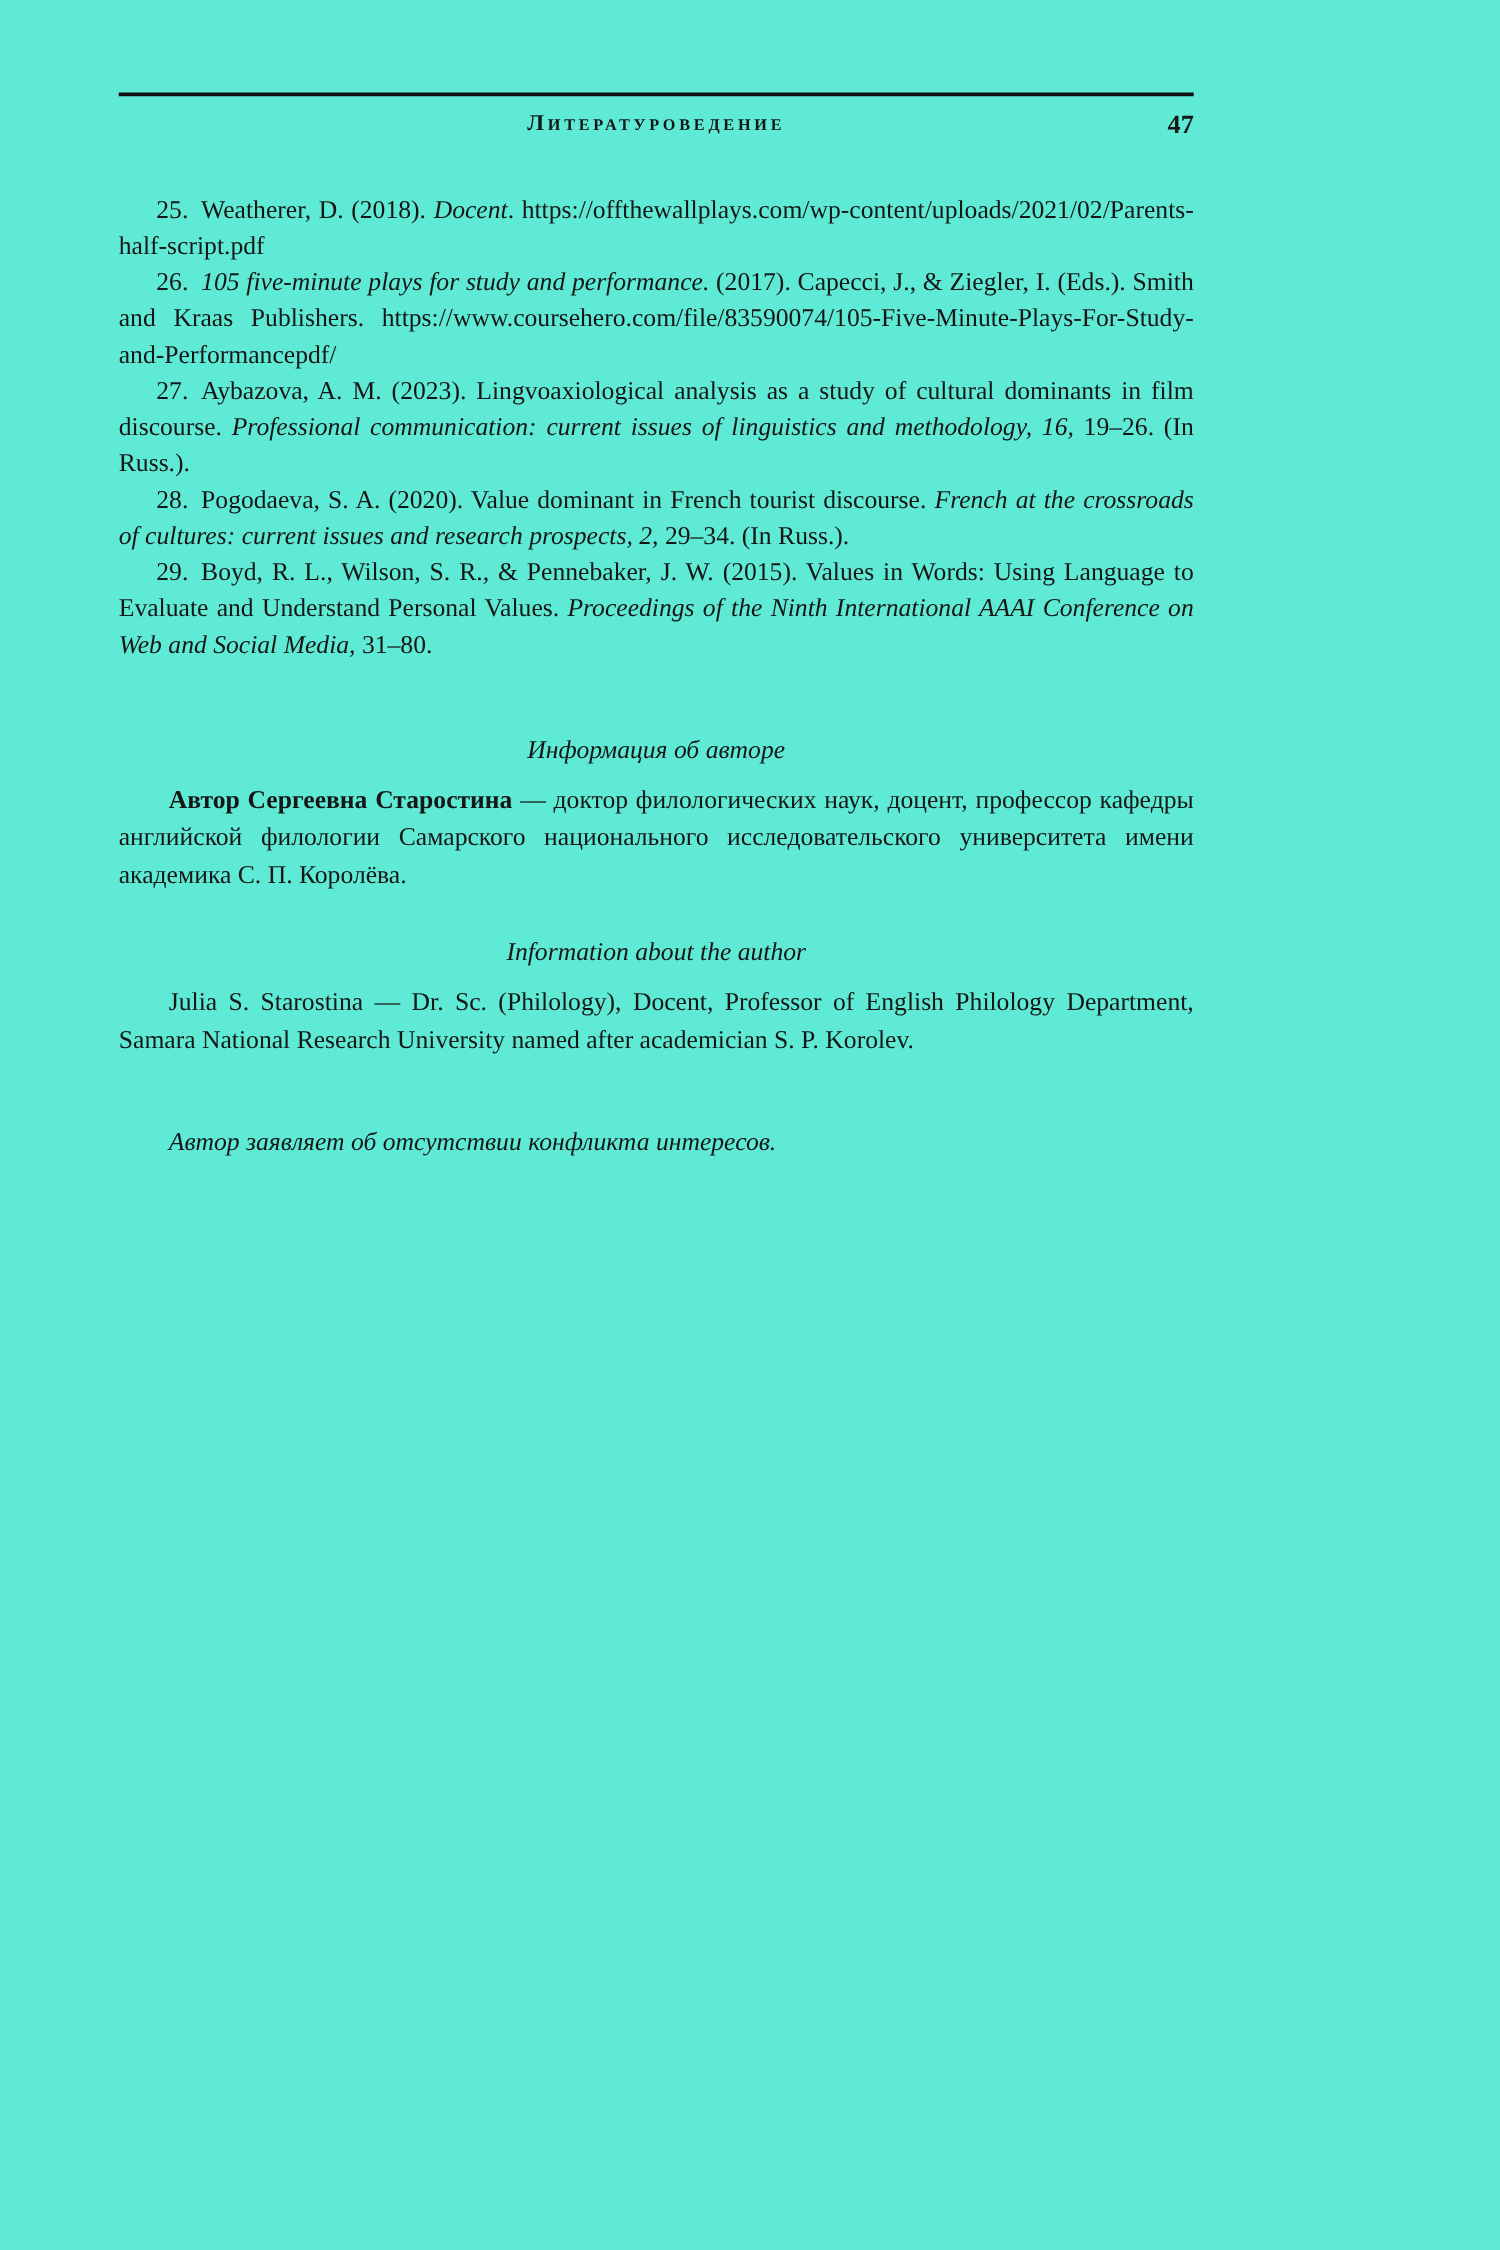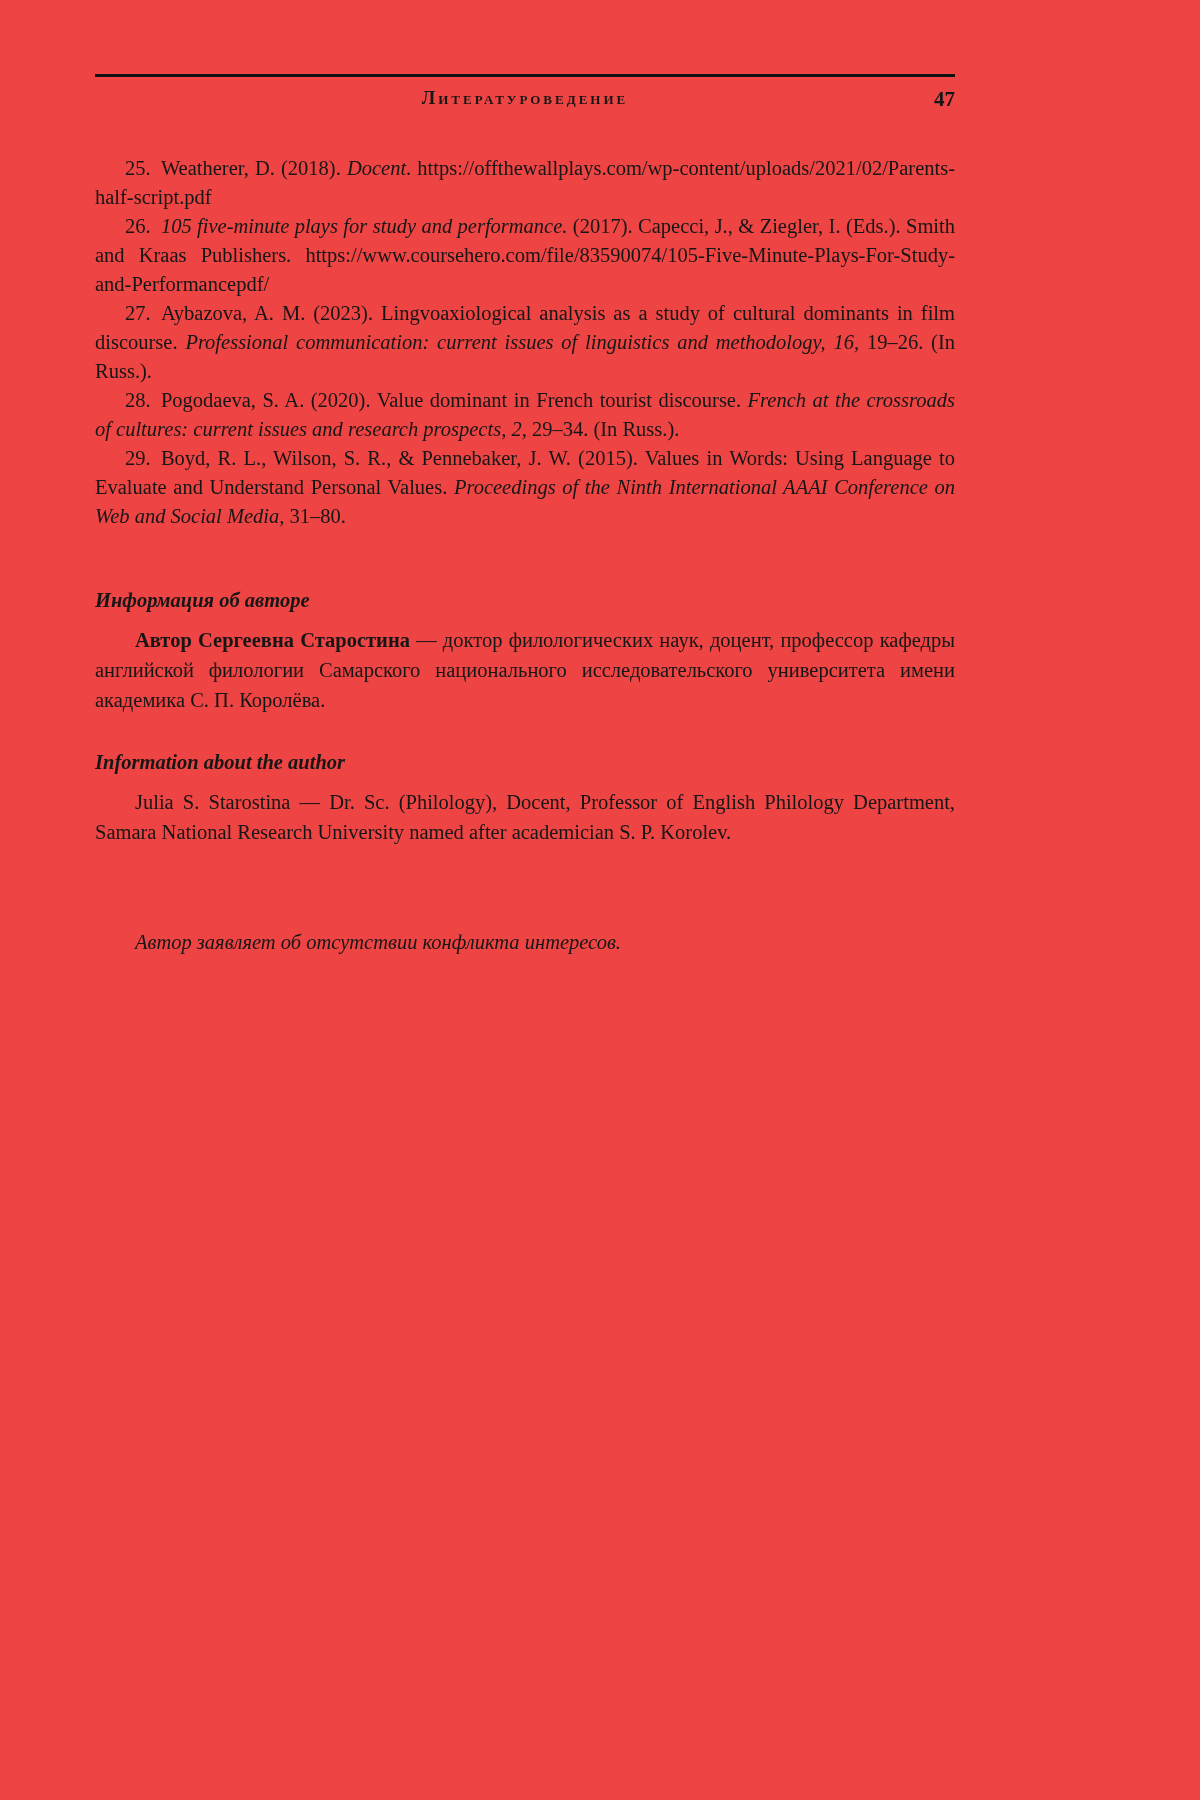--- a/index.html
+++ b/index.html
@@ -4,21 +4,21 @@
 <style>
   html, body {
     margin: 0;
     padding: 0;
     background: #ffffff;
   }
   .page {
     position: relative;
     width: 1200px;
     height: 1800px;
-    background: #ef4444;
+    background: #5eead4;
     font-family: "Liberation Serif", "DejaVu Serif", serif;
     color: #161616;
     box-sizing: border-box;
     overflow: hidden;
   }
   .content {
     position: absolute;
     left: 95px;
     top: 0;
     width: 860px;
@@ -53,42 +53,43 @@
     margin-top: 40px;
     font-size: 20.5px;
     line-height: 29px;
     text-align: justify;
   }
   .ref {
     margin: 0;
     text-indent: 30px;
   }
   .center-heading {
-    font-weight: bold;
+    text-align: center;
+    font-weight: normal;
     font-style: italic;
     font-size: 20.5px;
     margin: 0;
   }
   .heading-ru { margin-top: 58px; }
   .heading-en { margin-top: 36px; }
   .para {
     margin: 13px 0 0 0;
     font-size: 20.5px;
     line-height: 30px;
     text-align: justify;
     text-indent: 40px;
   }
   .conflict {
     margin: 0 0 7px 0;
     font-size: 20.5px;
     line-height: 30px;
     font-style: italic;
     text-indent: 40px;
   }
-  .conflict-first { margin-top: 80px; font-style: italic; }
+  .conflict-first { margin-top: 52px; font-style: italic; }
 </style>
 </head>
 <body>
 
 <div class="page">
   <div class="content">
 
     <div class="header-rule"></div>
 
     <div class="page-header">

